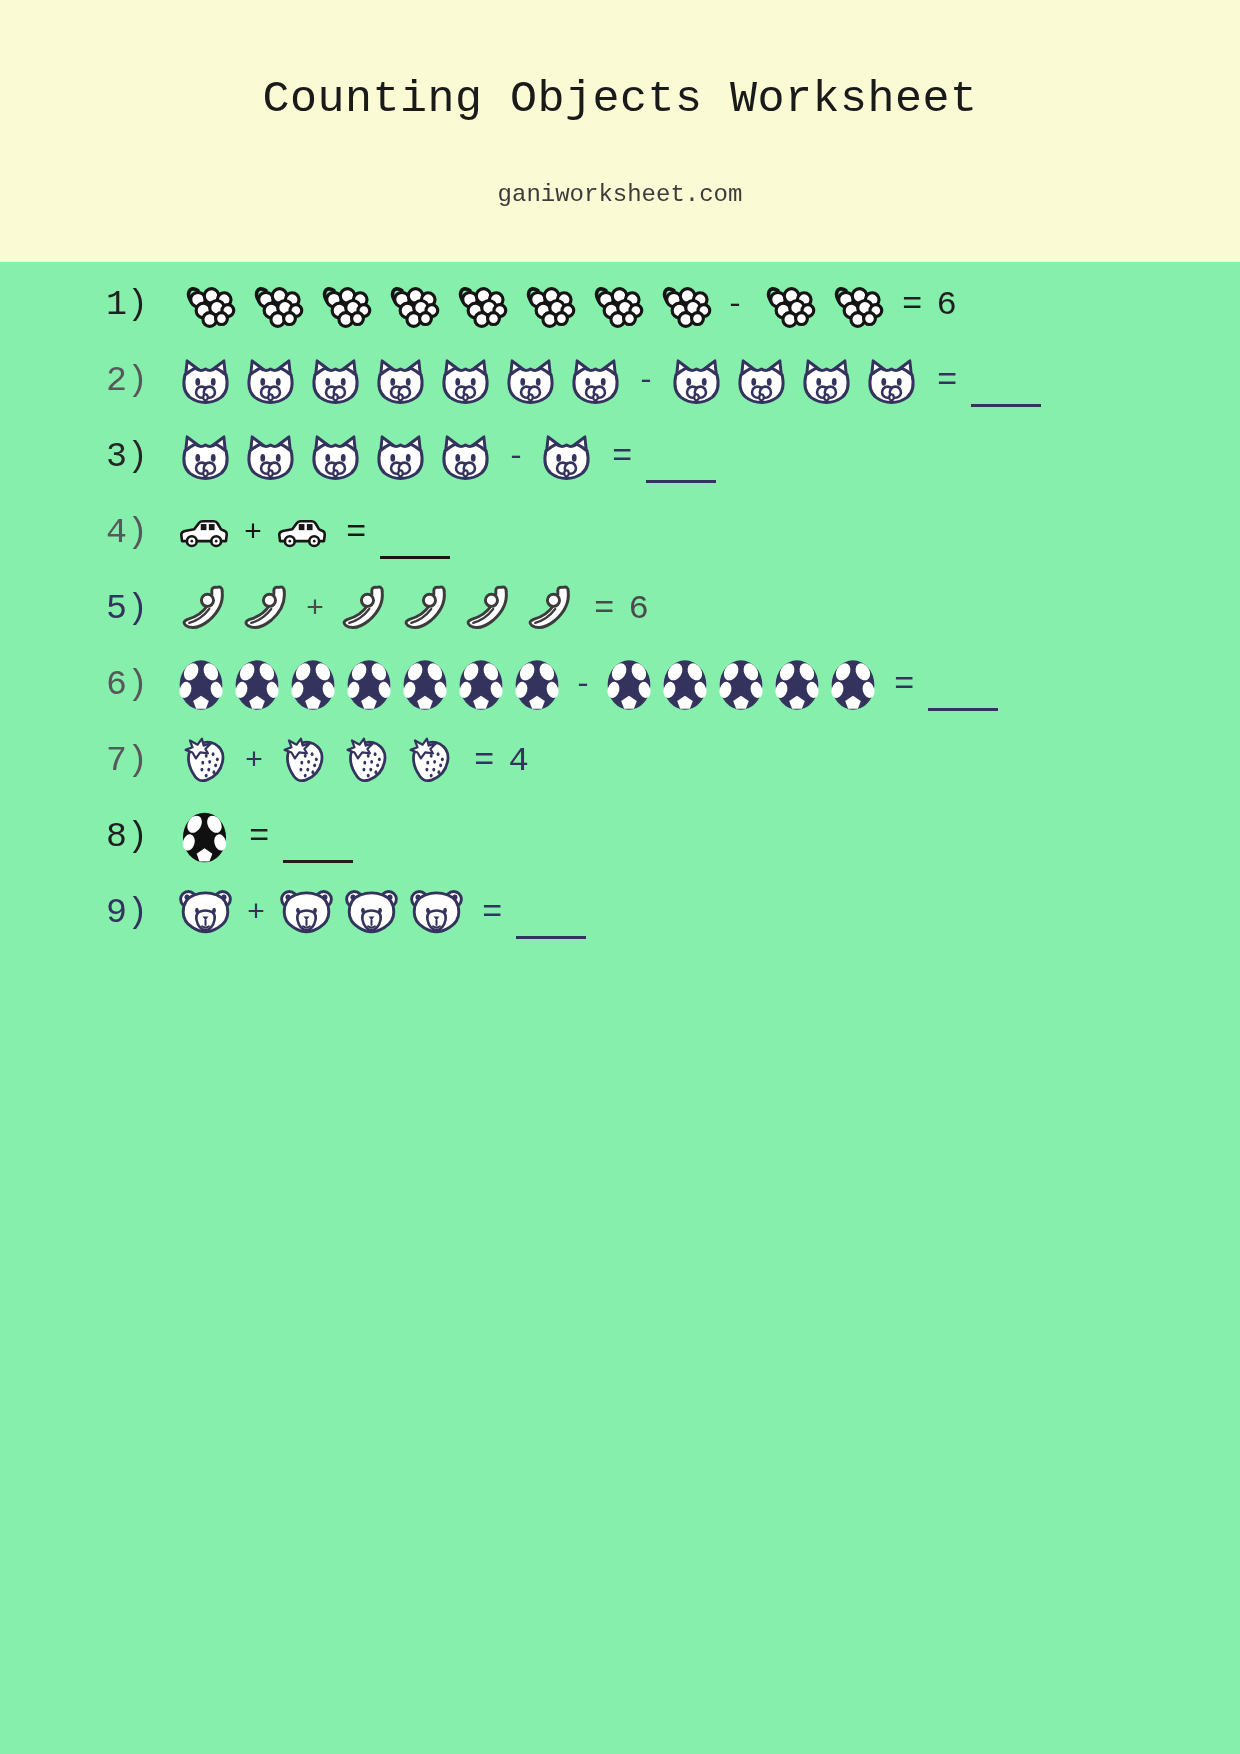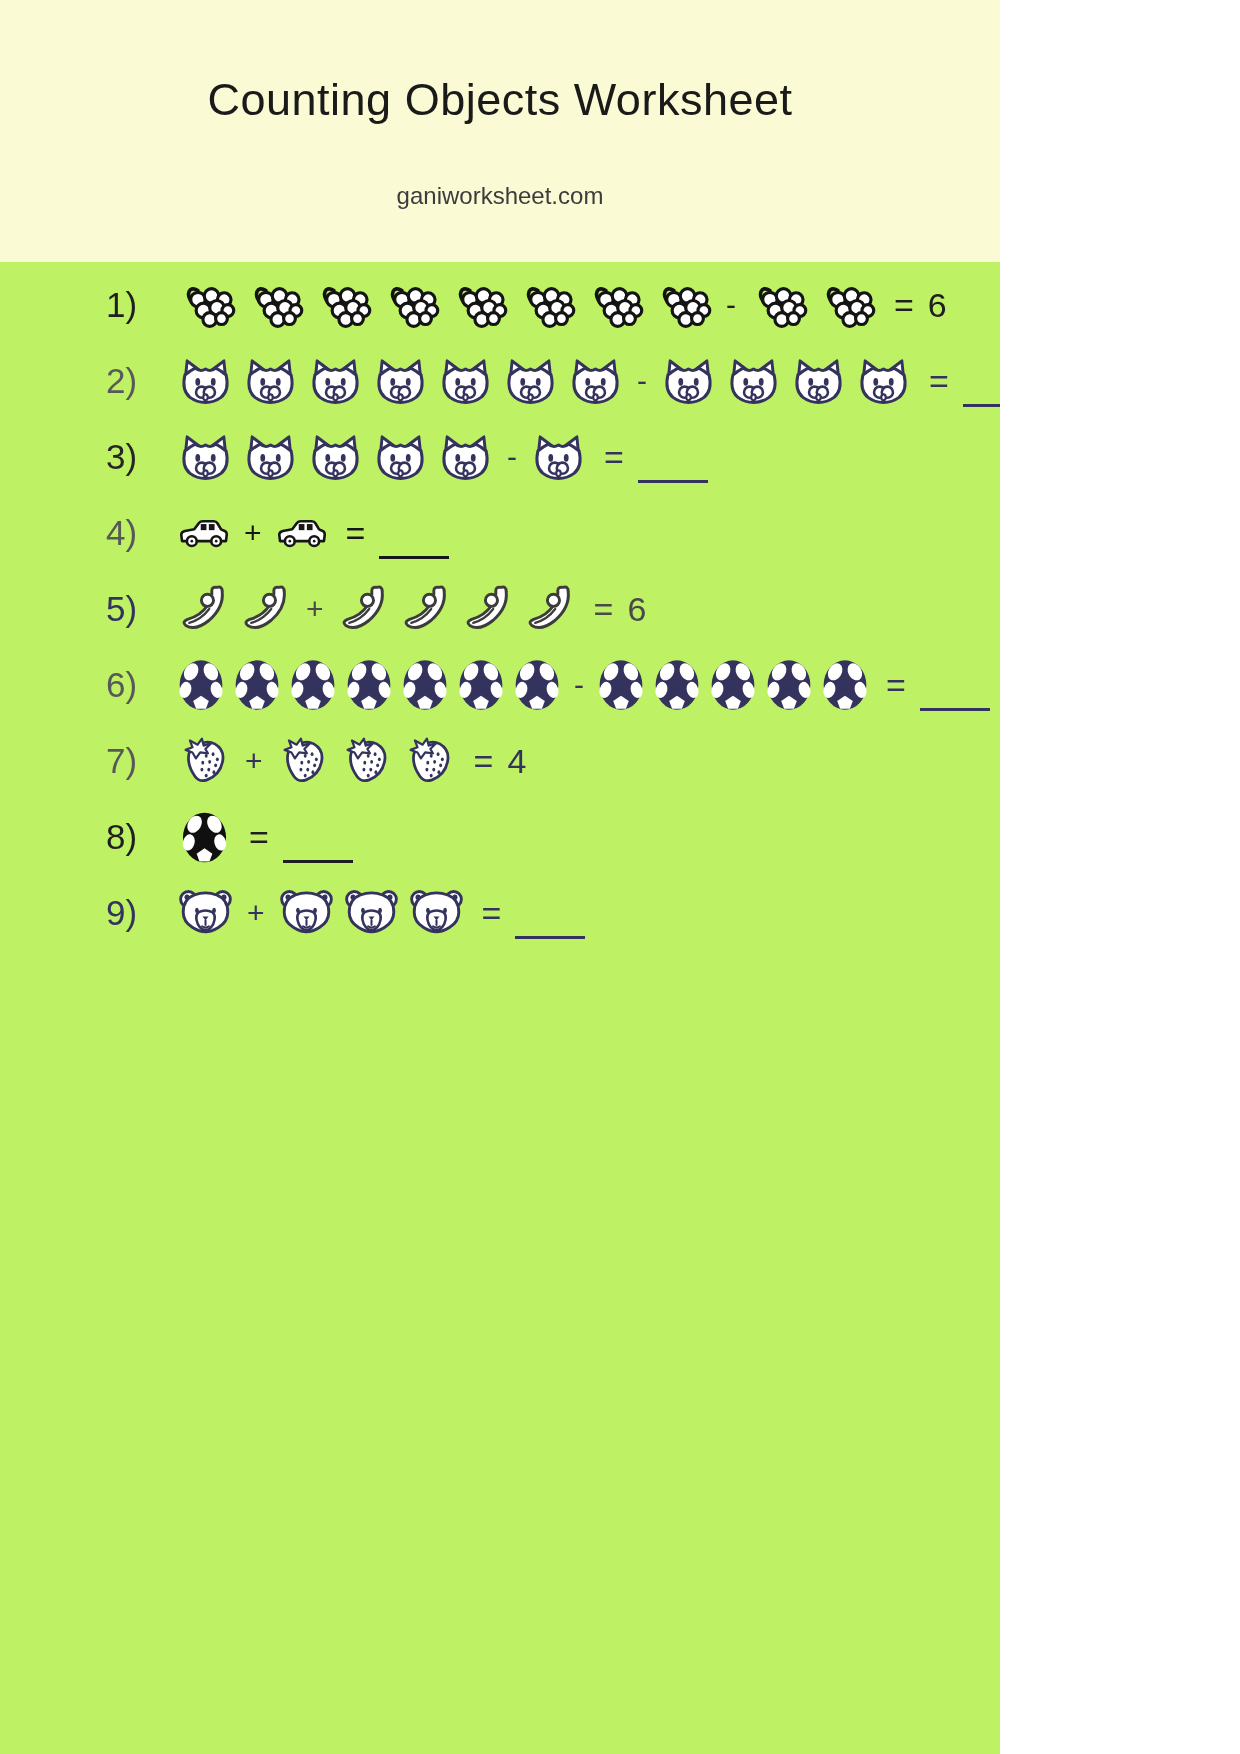--- a/index.html
+++ b/index.html
@@ -1,17 +1,17 @@
 <!DOCTYPE html>
 <html><head>
 <meta charset="utf-8">
 <style>
   html,body{margin:0;padding:0;background:#ffffff;}
-  .page{width:1000px;height:1754px;background:#bef264;overflow:hidden;
-        font-family:Liberation Sans, sans-serif;}
+  .page{width:1240px;height:1754px;background:#86efac;overflow:hidden;
+        font-family:Liberation Mono, monospace;}
   .banner{width:100%;height:262px;display:flex;flex-direction:column;align-items:center;}
   .title{margin-top:74px;font-size:45px;font-weight:400;color:#1a1a1a;letter-spacing:0.5px;}
   .subtitle{margin-top:26px;font-size:24px;color:#3c3c3c;}
   .problems{padding:5px 0 0 106px;}
   .row{height:76px;display:flex;align-items:center;gap:10px;}
   .row-num{min-width:46px;margin-right:16px;font-size:35px;}
   .icon{display:inline-flex;}
   .icon svg{display:block;}
   .icon-grapes svg{width:58px;height:46px;}
   .icon-cat svg{width:55px;height:50px;}

